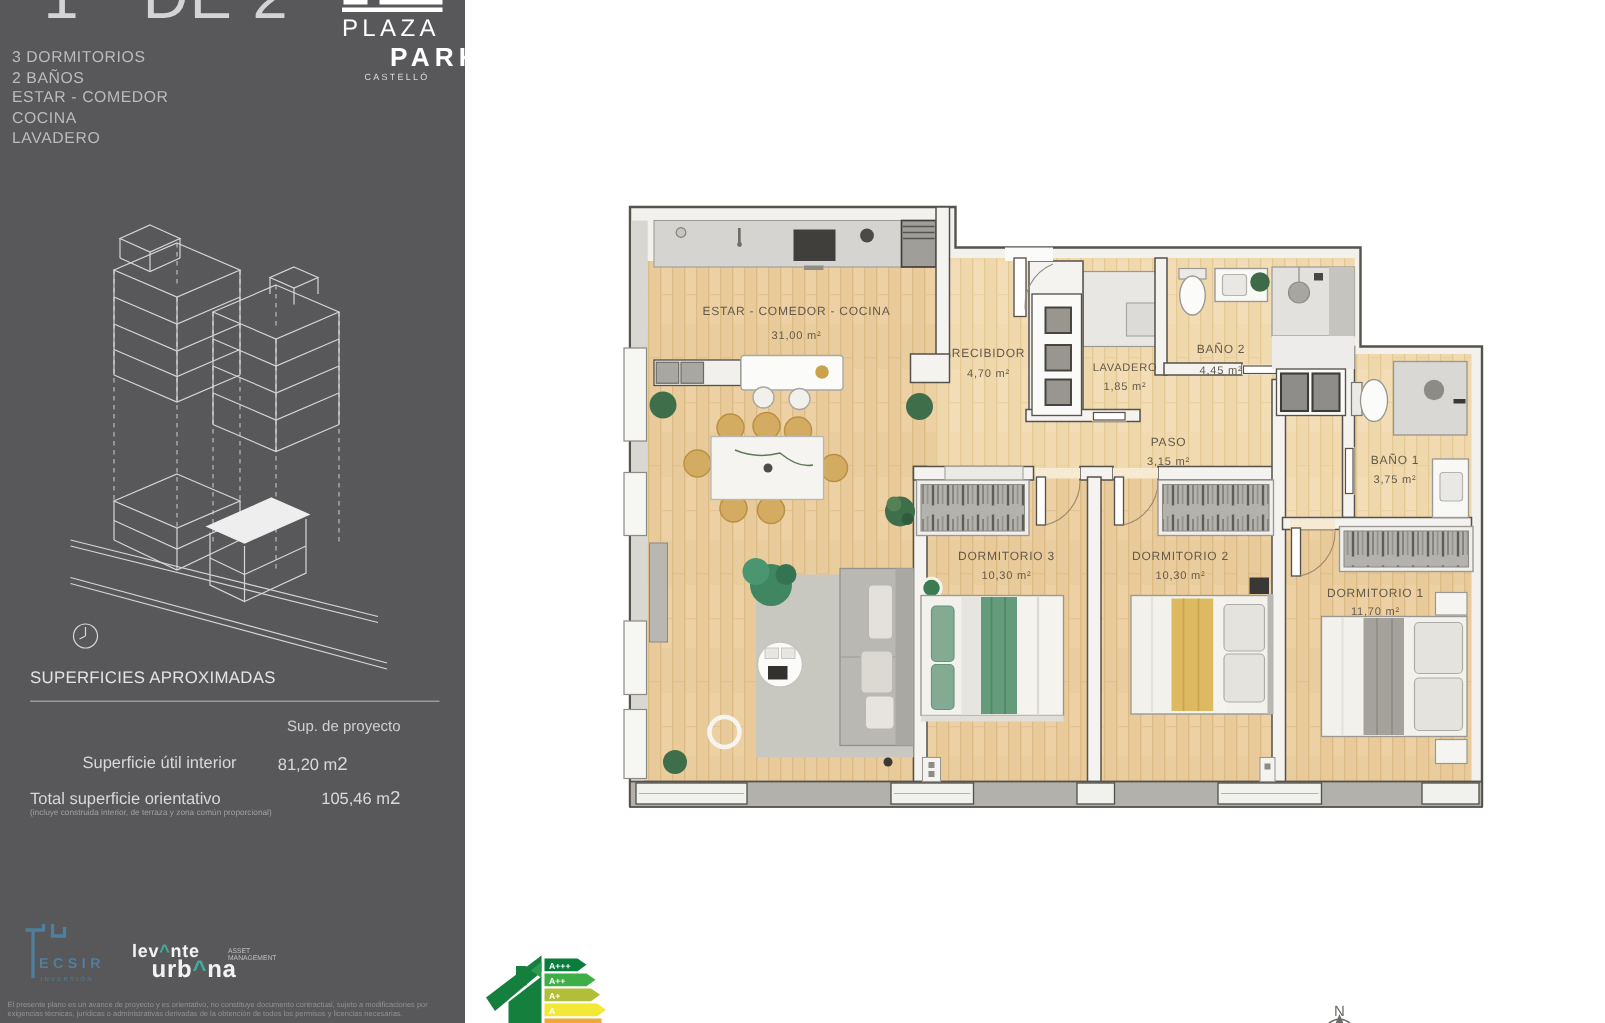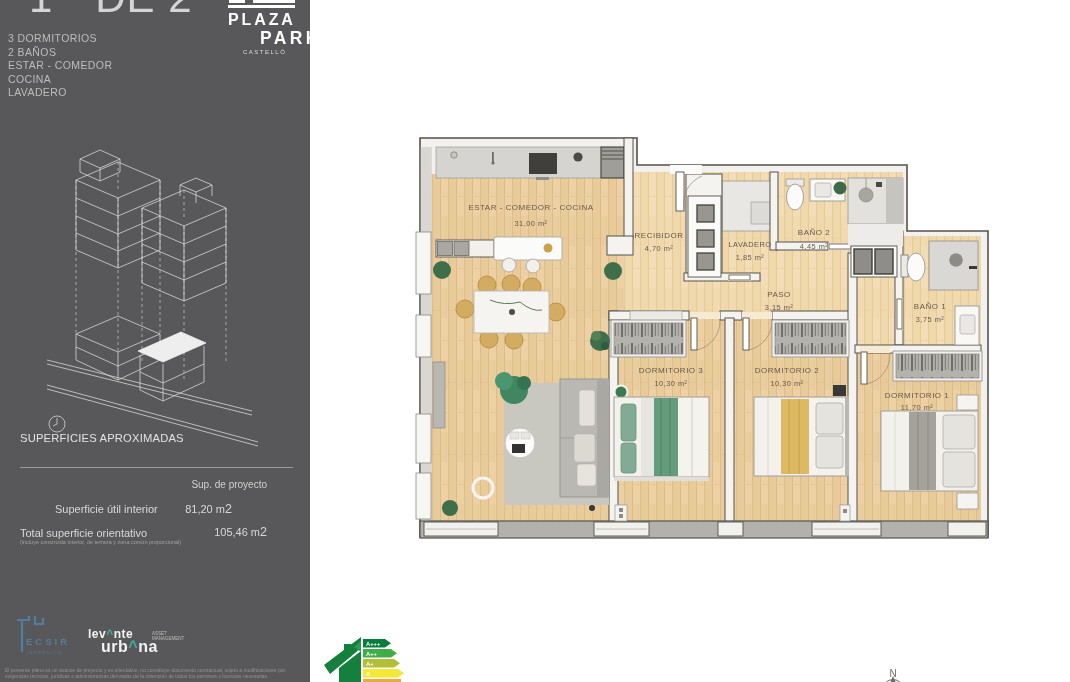--- a/index.html
+++ b/index.html
@@ -10,21 +10,21 @@
 <body>
 
 <div class="abs" style="left:0;top:0;width:310px;height:682px;background:#58585a;overflow:hidden;">
 
   <div class="abs" style="left:29px;top:-26px;width:260px;height:44px;font-size:42px;color:#d4d4d4;letter-spacing:1px;font-weight:400;">1ª&nbsp;&nbsp;DE 2</div>
 
   <div class="abs" style="left:228px;top:0;width:70px;height:60px;">
     <div class="abs" style="left:1px;top:-4px;width:16px;height:7px;background:#fff;"></div>
     <div class="abs" style="left:25px;top:-4px;width:42px;height:7px;background:#fff;"></div>
     <div class="abs" style="left:0;top:5px;width:67px;height:3px;background:#fff;"></div>
-    <div class="abs" style="left:0;top:11px;width:70px;font-size:16px;color:#ffffff;letter-spacing:2.9px;font-weight:700;">PLAZA</div>
+    <div class="abs" style="left:0;top:11px;width:70px;font-size:16px;color:#ffffff;letter-spacing:2.9px;font-weight:400;">PLAZA</div>
     <div class="abs" style="left:0;top:28px;width:70px;font-size:17.5px;color:#ffffff;letter-spacing:3.4px;font-weight:700;margin-left:32px;">PARK</div>
     <div class="abs" style="left:15px;top:49px;width:55px;font-size:6px;color:#dcdcdc;letter-spacing:1.5px;">CASTELLÓ</div>
   </div>
 
   <div class="abs" style="left:8px;top:32px;width:200px;font-size:10.5px;line-height:13.6px;color:#bcbcbc;letter-spacing:0.4px;">
     3 DORMITORIOS<br>2 BAÑOS<br>ESTAR - COMEDOR<br>COCINA<br>LAVADERO
   </div>
 
   <svg class="abs" style="left:0;top:95px;" width="310" height="355" viewBox="0 95 310 355" fill="none">
     <g stroke="#e3e3e3" stroke-width="0.8" opacity="0.9">
@@ -97,21 +97,21 @@
       </g>
 
       <g>
         <circle cx="57" cy="424" r="8"></circle>
         <line x1="57" y1="424" x2="57" y2="418"></line>
         <line x1="57" y1="424" x2="53" y2="426"></line>
       </g>
     </g>
   </svg>
 
-  <div class="abs" style="left:20px;top:432px;font-size:11.2px;color:#e3e3e3;letter-spacing:0.2px;">SUPERFICIES APROXIMADAS</div>
+  <div class="abs" style="left:20px;top:446px;font-size:11.2px;color:#e3e3e3;letter-spacing:0.2px;">SUPERFICIES APROXIMADAS</div>
 
   <div class="abs" style="left:20px;top:467px;width:273px;height:1px;background:#9a9a9a;"></div>
 
   <div class="abs" style="left:120px;top:479px;width:147px;text-align:right;font-size:10px;color:#cfcfcf;">Sup. de proyecto</div>
 
   <div class="abs" style="left:20px;top:503px;width:160px;font-size:11px;color:#d8d8d8;margin-left:35px;">Superficie útil interior</div>
   <div class="abs" style="left:150px;top:502px;width:117px;text-align:center;font-size:11px;color:#d8d8d8;">81,20 m<span style="font-size:12.5px;">2</span></div>
 
   <div class="abs" style="left:20px;top:527px;width:180px;font-size:11px;color:#d8d8d8;">Total superficie orientativo</div>
   <div class="abs" style="left:150px;top:525px;width:117px;text-align:right;font-size:11px;color:#d8d8d8;">105,46 m<span style="font-size:12.5px;">2</span></div>

